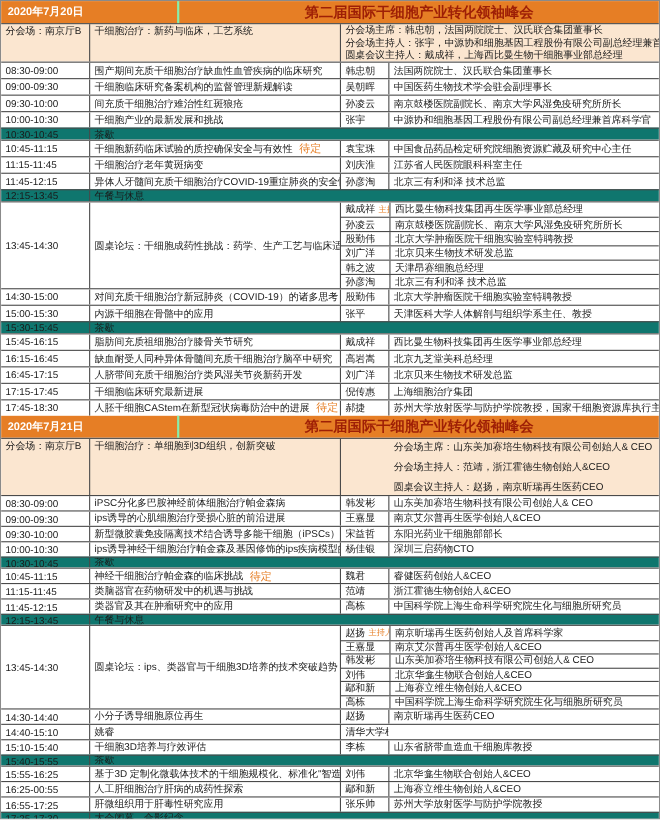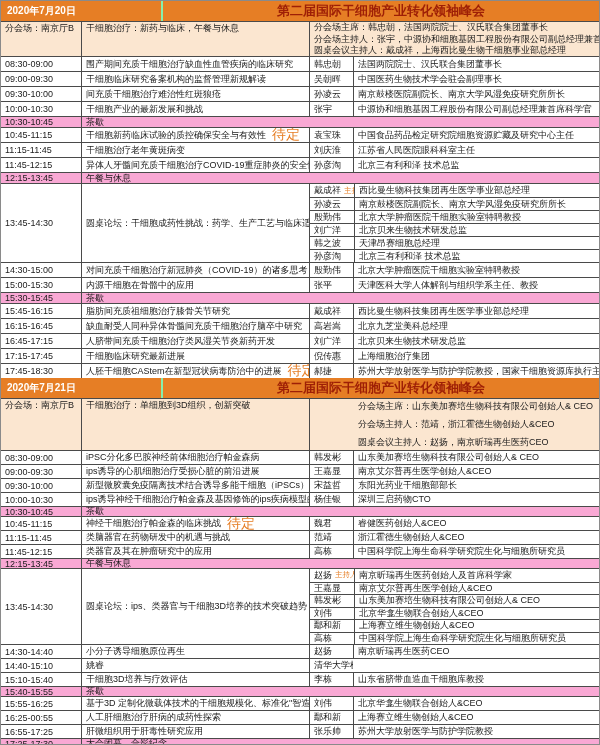--- a/index.html
+++ b/index.html
@@ -63,21 +63,21 @@
   .day1 .chair-line { line-height: 11px; }
   .day2 .chair-line { line-height: 15.5px; margin-left: 44px; }
   
   .row {
     display: grid;
     border-top: 1px solid #4a4a4a;
     background: #fff;
     overflow: hidden;
   }
   .row.talk  { grid-template-columns: 80px 228px 44px 1fr; }
-  .row.break { grid-template-columns: 80px 1fr; background: #f9a8d4; text-align: right; }
+  .row.break { grid-template-columns: 80px 1fr; background: #0f766e; text-align: right; }
   .row.panel { grid-template-columns: 80px 228px 1fr; }
   .day1 .row.talk  { height: 15px; }
   .day1 .row.break { height: 11px; }
   .day2 .row.talk  { height: 14px; }
   .day2 .row.break { height: 10px; }
   .cell {
     font-size: 9px;
     display: flex;
     align-items: center;
     padding-left: 4px;
@@ -88,35 +88,35 @@
   .panelists { display: flex; flex-direction: column; }
   .prow {
     display: grid;
     grid-template-columns: 44px 1fr;
     flex: 0 0 auto;
   }
   .day1 .prow { height: 13px; }
   .day2 .prow { height: 12.5px; }
   .prow + .prow { border-top: 1px solid #4a4a4a; }
   .prow .cell + .cell { border-left: 1px solid #4a4a4a; }
-  .pending-tag { color: #E67E25; margin-left: 6px; font-size: 14px; }
+  .pending-tag { color: #E67E25; margin-left: 6px; font-size: 10px; }
   .moderator-tag { color: #E67E25; margin-left: 3px; font-size: 7.5px; }
 </style>
 </head>
 <body>
 
 <div id="agenda">
   <section class="day1">
     <div class="daybar">
       <div class="daybar-date">2020年7月20日</div>
       <div class="daybar-title">第二届国际干细胞产业转化领袖峰会</div>
     </div>
     <div class="subheader">
       <div>分会场：南京厅B</div>
-      <div>干细胞治疗：新药与临床，午餐与休息</div>
+      <div>干细胞治疗：新药与临床，工艺系统</div>
       <div>
           <div class="chair-line">分会场主席：韩忠朝，法国两院院士、汉氏联合集团董事长</div>
           <div class="chair-line">分会场主持人：张宇，中源协和细胞基因工程股份有限公司副总经理兼首席科学官</div>
           <div class="chair-line">圆桌会议主持人：戴成祥，上海西比曼生物干细胞事业部总经理</div>
         </div>
     </div>
     <div class="rows">
         <div class="row talk">
           <div class="cell">08:30-09:00</div>
           <div class="cell">

